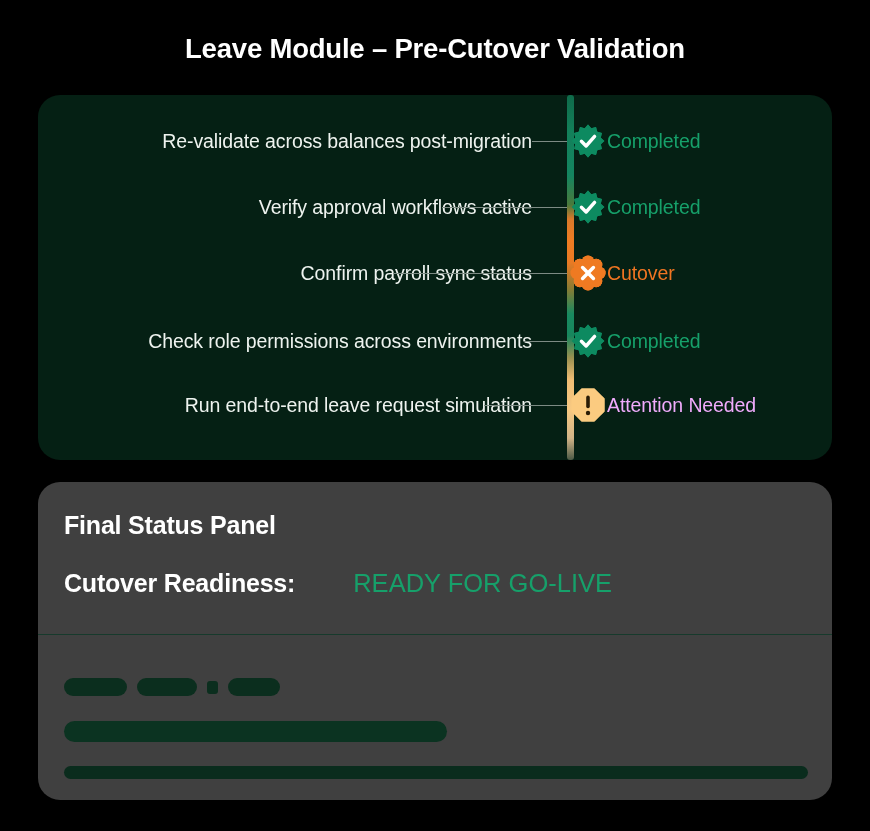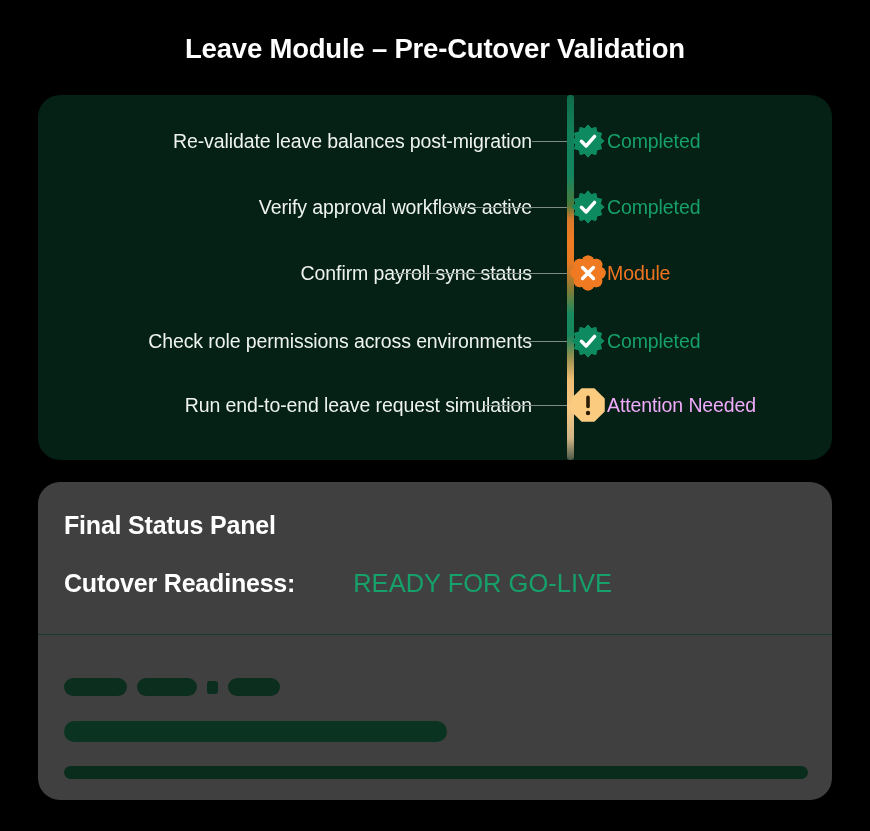--- a/index.html
+++ b/index.html
@@ -199,21 +199,21 @@
   }
 </style>
 </head>
 <body>
 
 <div class="page-title">Leave Module – Pre-Cutover Validation</div>
 
 <div class="checklist-card">
 
   <div class="row" style="top:26px;">
-    <div class="row-label">Re-validate leave balances post-migration</div>
+    <div class="row-label">Re-validate across balances post-migration</div>
     <div class="connector" style="left:494px; width:38px;"></div>
     <div class="badge">
       <svg width="36" height="36" viewBox="0 0 36 36">
         <path fill="#0d8a60" d="M18 1.6 21.3 5.2 26 4.1 27.3 8.7 31.9 10 30.8 14.7 34.4 18 30.8 21.3 31.9 26 27.3 27.3 26 31.9 21.3 30.8 18 34.4 14.7 30.8 10 31.9 8.7 27.3 4.1 26 5.2 21.3 1.6 18 5.2 14.7 4.1 10 8.7 8.7 10 4.1 14.7 5.2Z"></path>
         <path fill="none" stroke="#ffffff" stroke-width="3.4" stroke-linecap="round" stroke-linejoin="round" d="M11.4 18.3 16.1 23 24.6 13.4"></path>
       </svg>
     </div>
     <div class="status-label" style="color:#16a06a;">Completed</div>
   </div>
 
@@ -241,21 +241,21 @@
           <circle cx="29.4" cy="18" r="6.2"></circle>
           <circle cx="9.9" cy="9.9" r="6.2"></circle>
           <circle cx="26.1" cy="9.9" r="6.2"></circle>
           <circle cx="9.9" cy="26.1" r="6.2"></circle>
           <circle cx="26.1" cy="26.1" r="6.2"></circle>
           <rect x="4" y="4" width="28" height="28" rx="6"></rect>
         </g>
         <path fill="none" stroke="#ffffff" stroke-width="3.5" stroke-linecap="round" d="M12.6 12.6 23.4 23.4 M23.4 12.6 12.6 23.4"></path>
       </svg>
     </div>
-    <div class="status-label" style="color:#f07522;">Module</div>
+    <div class="status-label" style="color:#f07522;">Cutover</div>
   </div>
 
   <div class="row" style="top:226px;">
     <div class="row-label">Check role permissions across environments</div>
     <div class="connector" style="left:486px; width:46px;"></div>
     <div class="badge">
       <svg width="36" height="36" viewBox="0 0 36 36">
         <path fill="#0d8a60" d="M18 1.6 21.3 5.2 26 4.1 27.3 8.7 31.9 10 30.8 14.7 34.4 18 30.8 21.3 31.9 26 27.3 27.3 26 31.9 21.3 30.8 18 34.4 14.7 30.8 10 31.9 8.7 27.3 4.1 26 5.2 21.3 1.6 18 5.2 14.7 4.1 10 8.7 8.7 10 4.1 14.7 5.2Z"></path>
         <path fill="none" stroke="#ffffff" stroke-width="3.4" stroke-linecap="round" stroke-linejoin="round" d="M11.4 18.3 16.1 23 24.6 13.4"></path>
       </svg>

